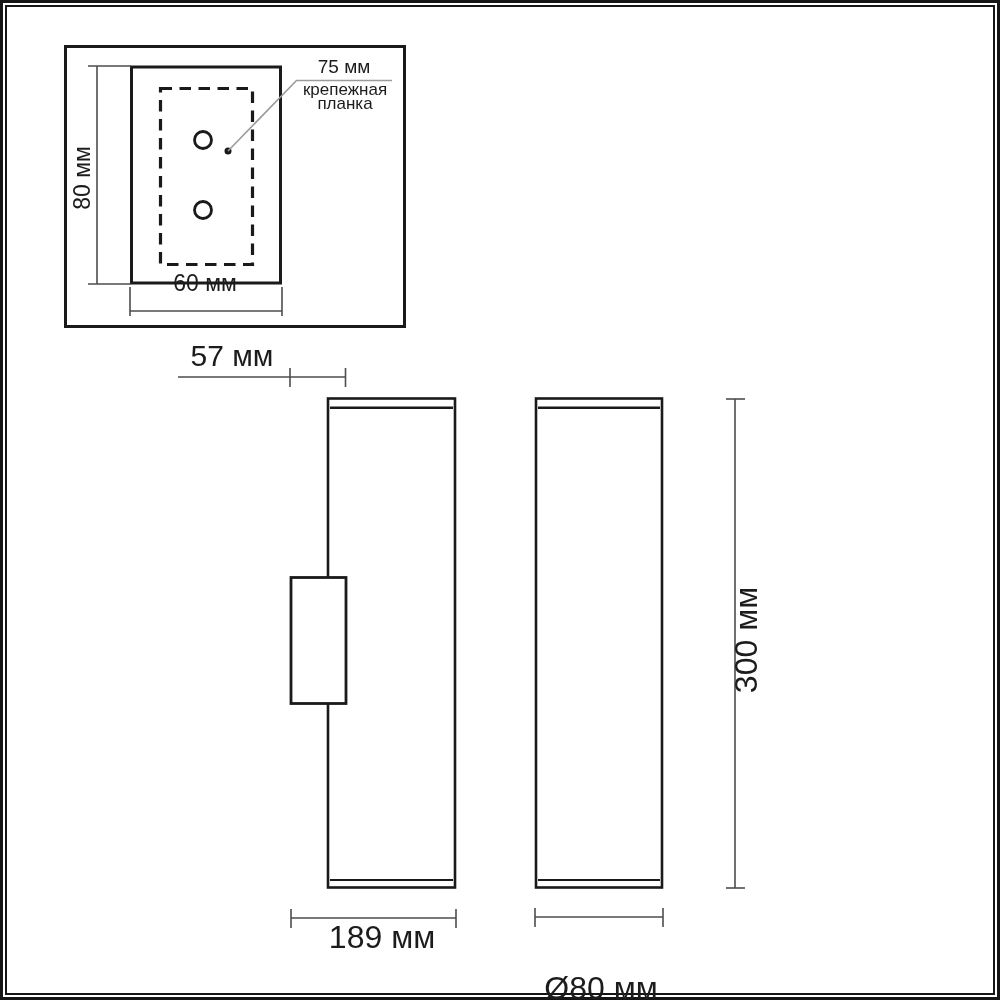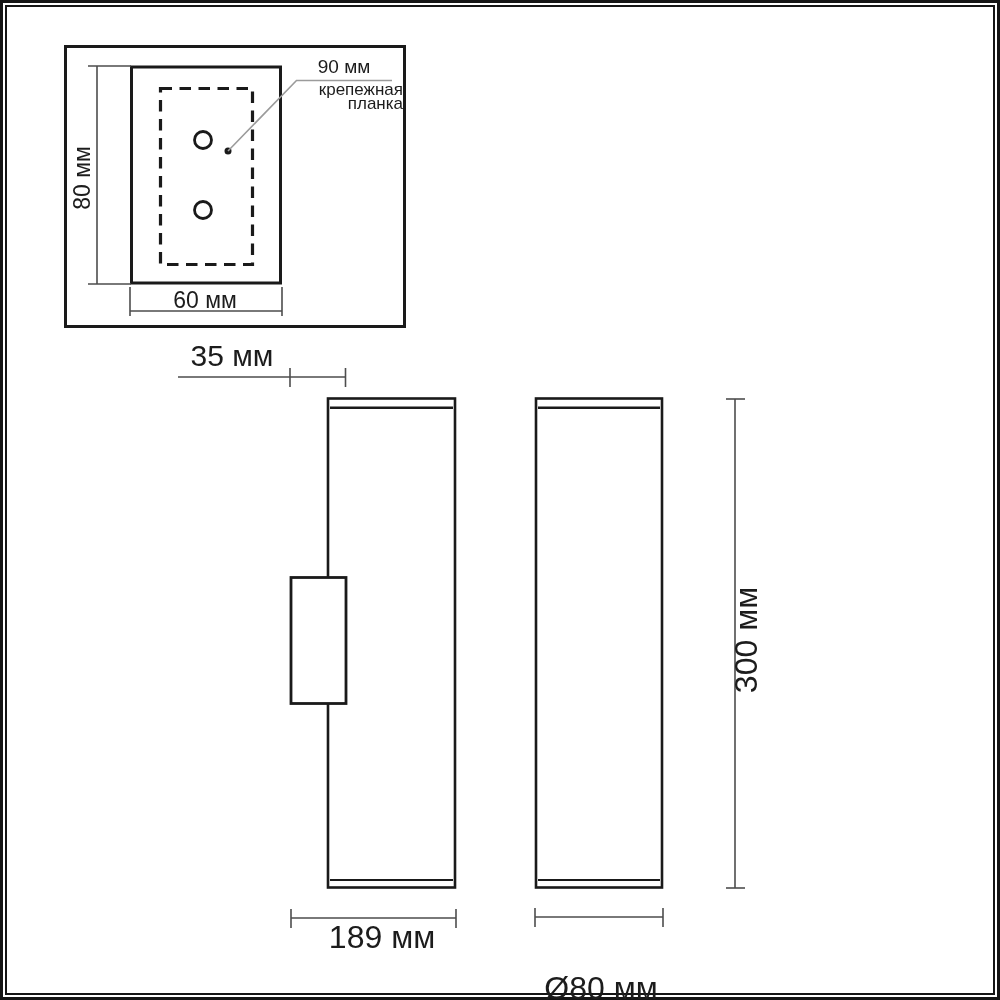--- a/index.html
+++ b/index.html
@@ -14,21 +14,21 @@
   .dim-label{
     position:absolute;text-align:center;color:#1c1c1c;white-space:nowrap;
     line-height:1.1;
   }
   .f32{font-size:32px;}
   .f30{font-size:30px;}
   .f23{font-size:23px;}
   .f19{font-size:19px;}
   .rot{display:flex;align-items:center;justify-content:center;transform:rotate(-90deg);}
   .plate-note{
-    position:absolute;left:287px;top:83px;width:116px;text-align:right;
+    position:absolute;left:287px;top:83px;width:116px;text-align:center;
     font-size:17px;line-height:14px;color:#1c1c1c;
   }
 </style>
 </head>
 <body>
 
 <div class="page">
 
   <div class="frame-outer"></div>
   <div class="frame-inner"></div>
@@ -90,30 +90,30 @@
       <g stroke="#4d4d4d" stroke-width="1.6">
         <line x1="535" y1="917" x2="663" y2="917"></line>
         <line x1="535" y1="908" x2="535" y2="927"></line>
         <line x1="663" y1="908" x2="663" y2="927"></line>
       </g>
     </g>
   </svg>
 
   <div class="dim-label f23 rot" style="left:36px;top:164px;width:94px;height:28px;">80 мм</div>
 
-  <div class="dim-label f23" style="left:145px;top:288px;width:120px;">60 мм</div>
+  <div class="dim-label f23" style="left:145px;top:271px;width:120px;">60 мм</div>
 
-  <div class="dim-label f19" style="left:296px;top:57px;width:96px;">90 мм</div>
+  <div class="dim-label f19" style="left:296px;top:57px;width:96px;">75 мм</div>
 
   <div class="plate-note">
     <div>крепежная</div>
     <div>планка</div>
   </div>
 
-  <div class="dim-label f30" style="left:162px;top:339px;width:140px;">35 мм</div>
+  <div class="dim-label f30" style="left:162px;top:339px;width:140px;">57 мм</div>
 
   <div class="dim-label f32" style="left:302px;top:920px;width:160px;">189 мм</div>
 
   <div class="dim-label f32" style="left:519px;top:971px;width:164px;">Ø80 мм</div>
 
   <div class="dim-label f32 rot" style="left:667px;top:618px;width:160px;height:44px;">300 мм</div>
 
 </div>
 
 </body></html>

